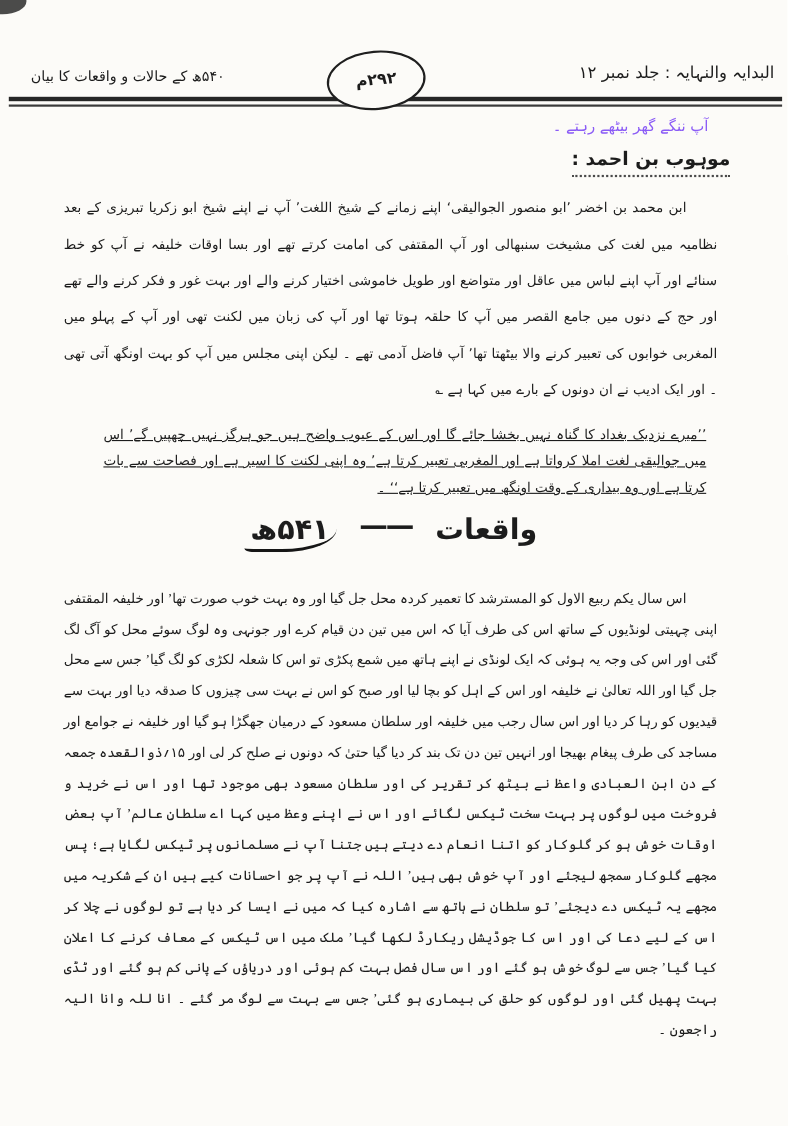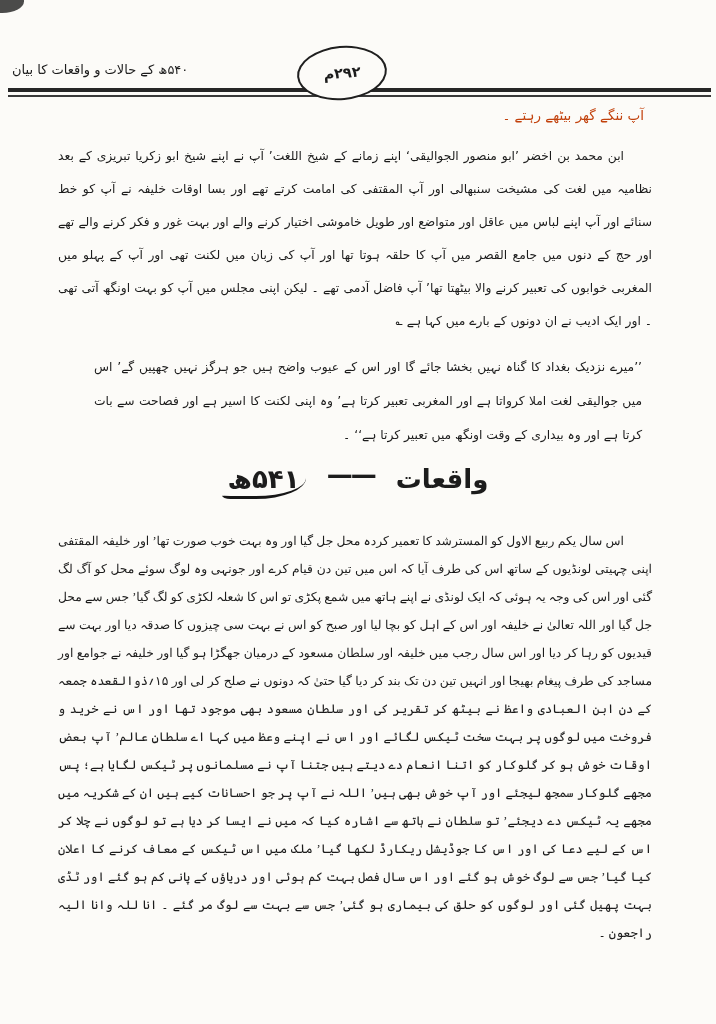--- a/index.html
+++ b/index.html
@@ -26,21 +26,21 @@
   .header-right {
     position: absolute;
     top: 57px; right: 12px;
     direction: rtl;
     font-size: 15px;
     letter-spacing: .2px;
     white-space: nowrap;
   }
   .header-left {
     position: absolute;
-    top: 62px; left: 12px;
+    top: 62px; left: 28px;
     direction: rtl;
     font-size: 13px;
     white-space: nowrap;
   }
   .rule-thick {
     position: absolute;
     top: 88px; left: 8px; right: 5px;
     height: 4px;
     background: #262626;
   }
@@ -71,21 +71,21 @@
     position: absolute;
     top: 102px;
     right: 52px;
     left: 46px;
     direction: rtl;
     text-align: justify;
   }
   .opening-line {
     font-size: 13.5px;
     line-height: 26px;
-    color: #c2410c;
+    color: #8b5cf6;
     margin: 0 20px 4px 0;
     text-align: right;
   }
   .entry-heading {
     margin: 6px 0 8px 0;
     text-align: right;
     font-size: 17px;
     font-weight: bold;
   }
   .entry-heading .hl {
@@ -96,22 +96,23 @@
   .para {
     margin: 12px;
     font-size: 12.3px;
     line-height: 33px;
     text-align: justify;
   }
   .indent { text-indent: 28px; }
   .quote {
     margin: 0 22px 2px 48px;
     font-size: 12.3px;
-    line-height: 34px;
+    line-height: 24px;
     text-align: justify;
+    text-decoration: underline;
   }
   .section-heading {
     margin: 12px 0 28px 0;
     text-align: center;
     font-size: 26px;
     font-weight: bold;
     direction: rtl;
   }
   .section-heading .dash {
     display: inline-block;
@@ -127,34 +128,38 @@
   }
   .dense { line-height: 28px; font-family: Liberation Serif, serif; }
 </style>
 </head>
 <body>
 
 <div class="page">
 
   <div class="corner-artifact"></div>
 
+  <div class="header-right">البدایہ والنہایہ : جلد نمبر ۱۲</div>
 
   <div class="header-left">۵۴۰ھ کے حالات و واقعات کا بیان</div>
 
   <div class="rule-thick"></div>
   <div class="rule-thin"></div>
 
   <div class="page-number-oval">
     <span>۲۹۲م</span>
   </div>
 
   <div class="body">
 
     <div class="opening-line">آپ ننگے گھر بیٹھے رہتے ۔</div>
 
+    <div class="entry-heading">
+      <span class="hl">موہوب بن احمد :</span>
+    </div>
 
     <p class="para indent">ابن محمد بن اخضر ’ابو منصور الجوالیقی‘ اپنے زمانے کے شیخ اللغت’ آپ نے اپنے شیخ ابو زکریا تبریزی کے بعد نظامیہ میں لغت کی مشیخت سنبھالی اور آپ المقتفی کی امامت کرتے تھے اور بسا اوقات خلیفہ نے آپ کو خط سنائے اور آپ اپنے لباس میں عاقل اور متواضع اور طویل خاموشی اختیار کرنے والے اور بہت غور و فکر کرنے والے تھے اور حج کے دنوں میں جامع القصر میں آپ کا حلقہ ہوتا تھا اور آپ کی زبان میں لکنت تھی اور آپ کے پہلو میں المغربی خوابوں کی تعبیر کرنے والا بیٹھتا تھا’ آپ فاضل آدمی تھے ۔ لیکن اپنی مجلس میں آپ کو بہت اونگھ آتی تھی ۔ اور ایک ادیب نے ان دونوں کے بارے میں کہا ہے ؎</p>
 
     <div class="quote">’’میرے نزدیک بغداد کا گناہ نہیں بخشا جائے گا اور اس کے عیوب واضح ہیں جو ہرگز نہیں چھپیں گے’ اس میں جوالیقی لغت املا کرواتا ہے اور المغربی تعبیر کرتا ہے’ وہ اپنی لکنت کا اسیر ہے اور فصاحت سے بات کرتا ہے اور وہ بیداری کے وقت اونگھ میں تعبیر کرتا ہے‘‘ ۔</div>
 
     <div class="section-heading">
       <span>واقعات</span>
       <span class="dash">——</span>
       <span class="year">۵۴۱ھ</span>
     </div>

